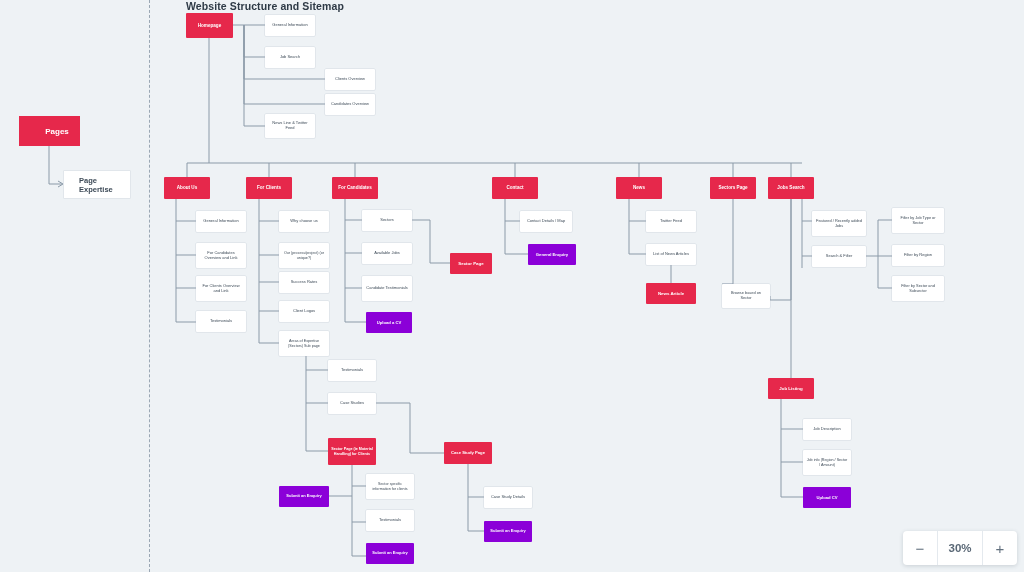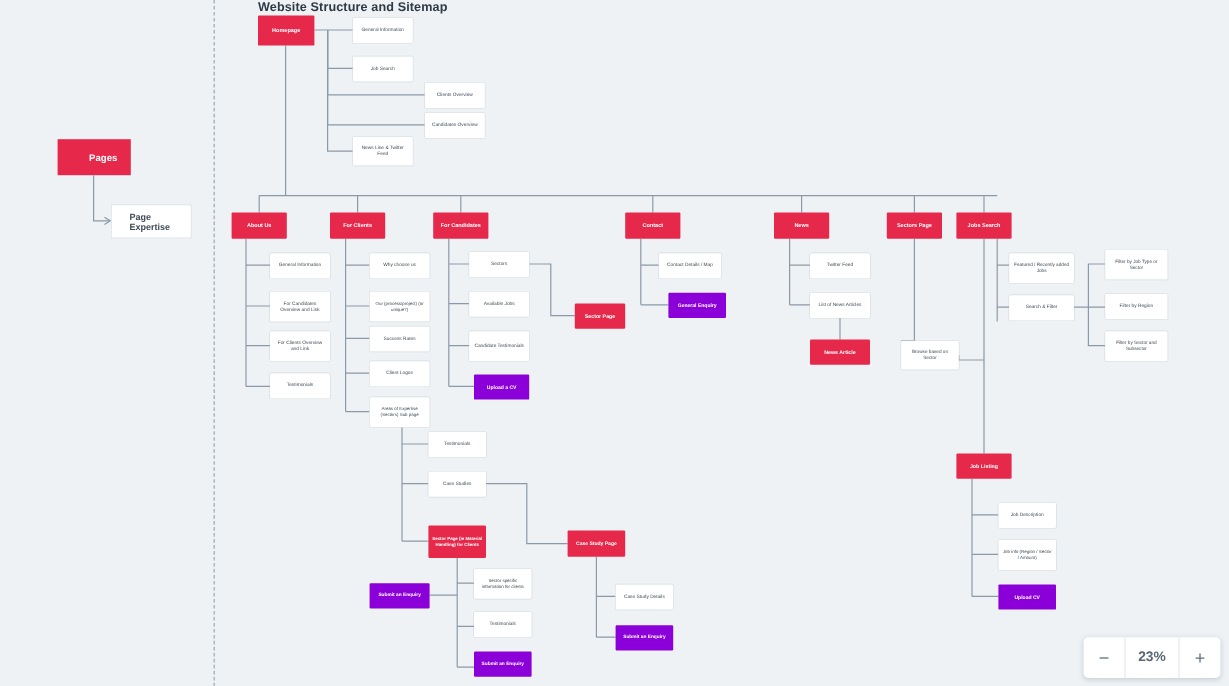--- a/index.html
+++ b/index.html
@@ -2,21 +2,21 @@
 <html><head>
 <meta charset="utf-8">
 <style>
   html,body{margin:0;padding:0;}
   body{
     width:1024px;height:572px;overflow:hidden;position:relative;
     background:#eef2f5;
     font-family:"Liberation Sans","DejaVu Sans",sans-serif;
     -webkit-font-smoothing:antialiased;
   }
-  #canvas{position:absolute;inset:0;margin-left:29px;}
+  #canvas{position:absolute;inset:0;}
   
   .page-boundary{
     position:absolute;top:0;bottom:0;left:149px;width:0;
     border-left:1px dashed #9aa7b4;
   }
   
   svg.links{position:absolute;left:0;top:0;width:1024px;height:572px;overflow:visible;}
   svg.links path,svg.links line{fill:none;stroke:#8b9aa8;stroke-width:1;}
   
   .node{
@@ -265,17 +265,17 @@
       <div class="node section" style="left: 484px; top: 487px; width: 48px; height: 21px; font-size: 4px;">
         <span>Case Study Details</span>
       </div>
       <div class="node action" style="left: 484px; top: 521px; width: 48px; height: 21px; font-size: 4px;">
         <span>Submit an Enquiry</span>
       </div>
     </div>
 
   <div class="zoom-control">
     <div class="zoom-btn">−</div>
-    <div class="zoom-level">23%</div>
+    <div class="zoom-level">30%</div>
     <div class="zoom-btn">+</div>
   </div>
 
 </div>
 
 </body></html>

